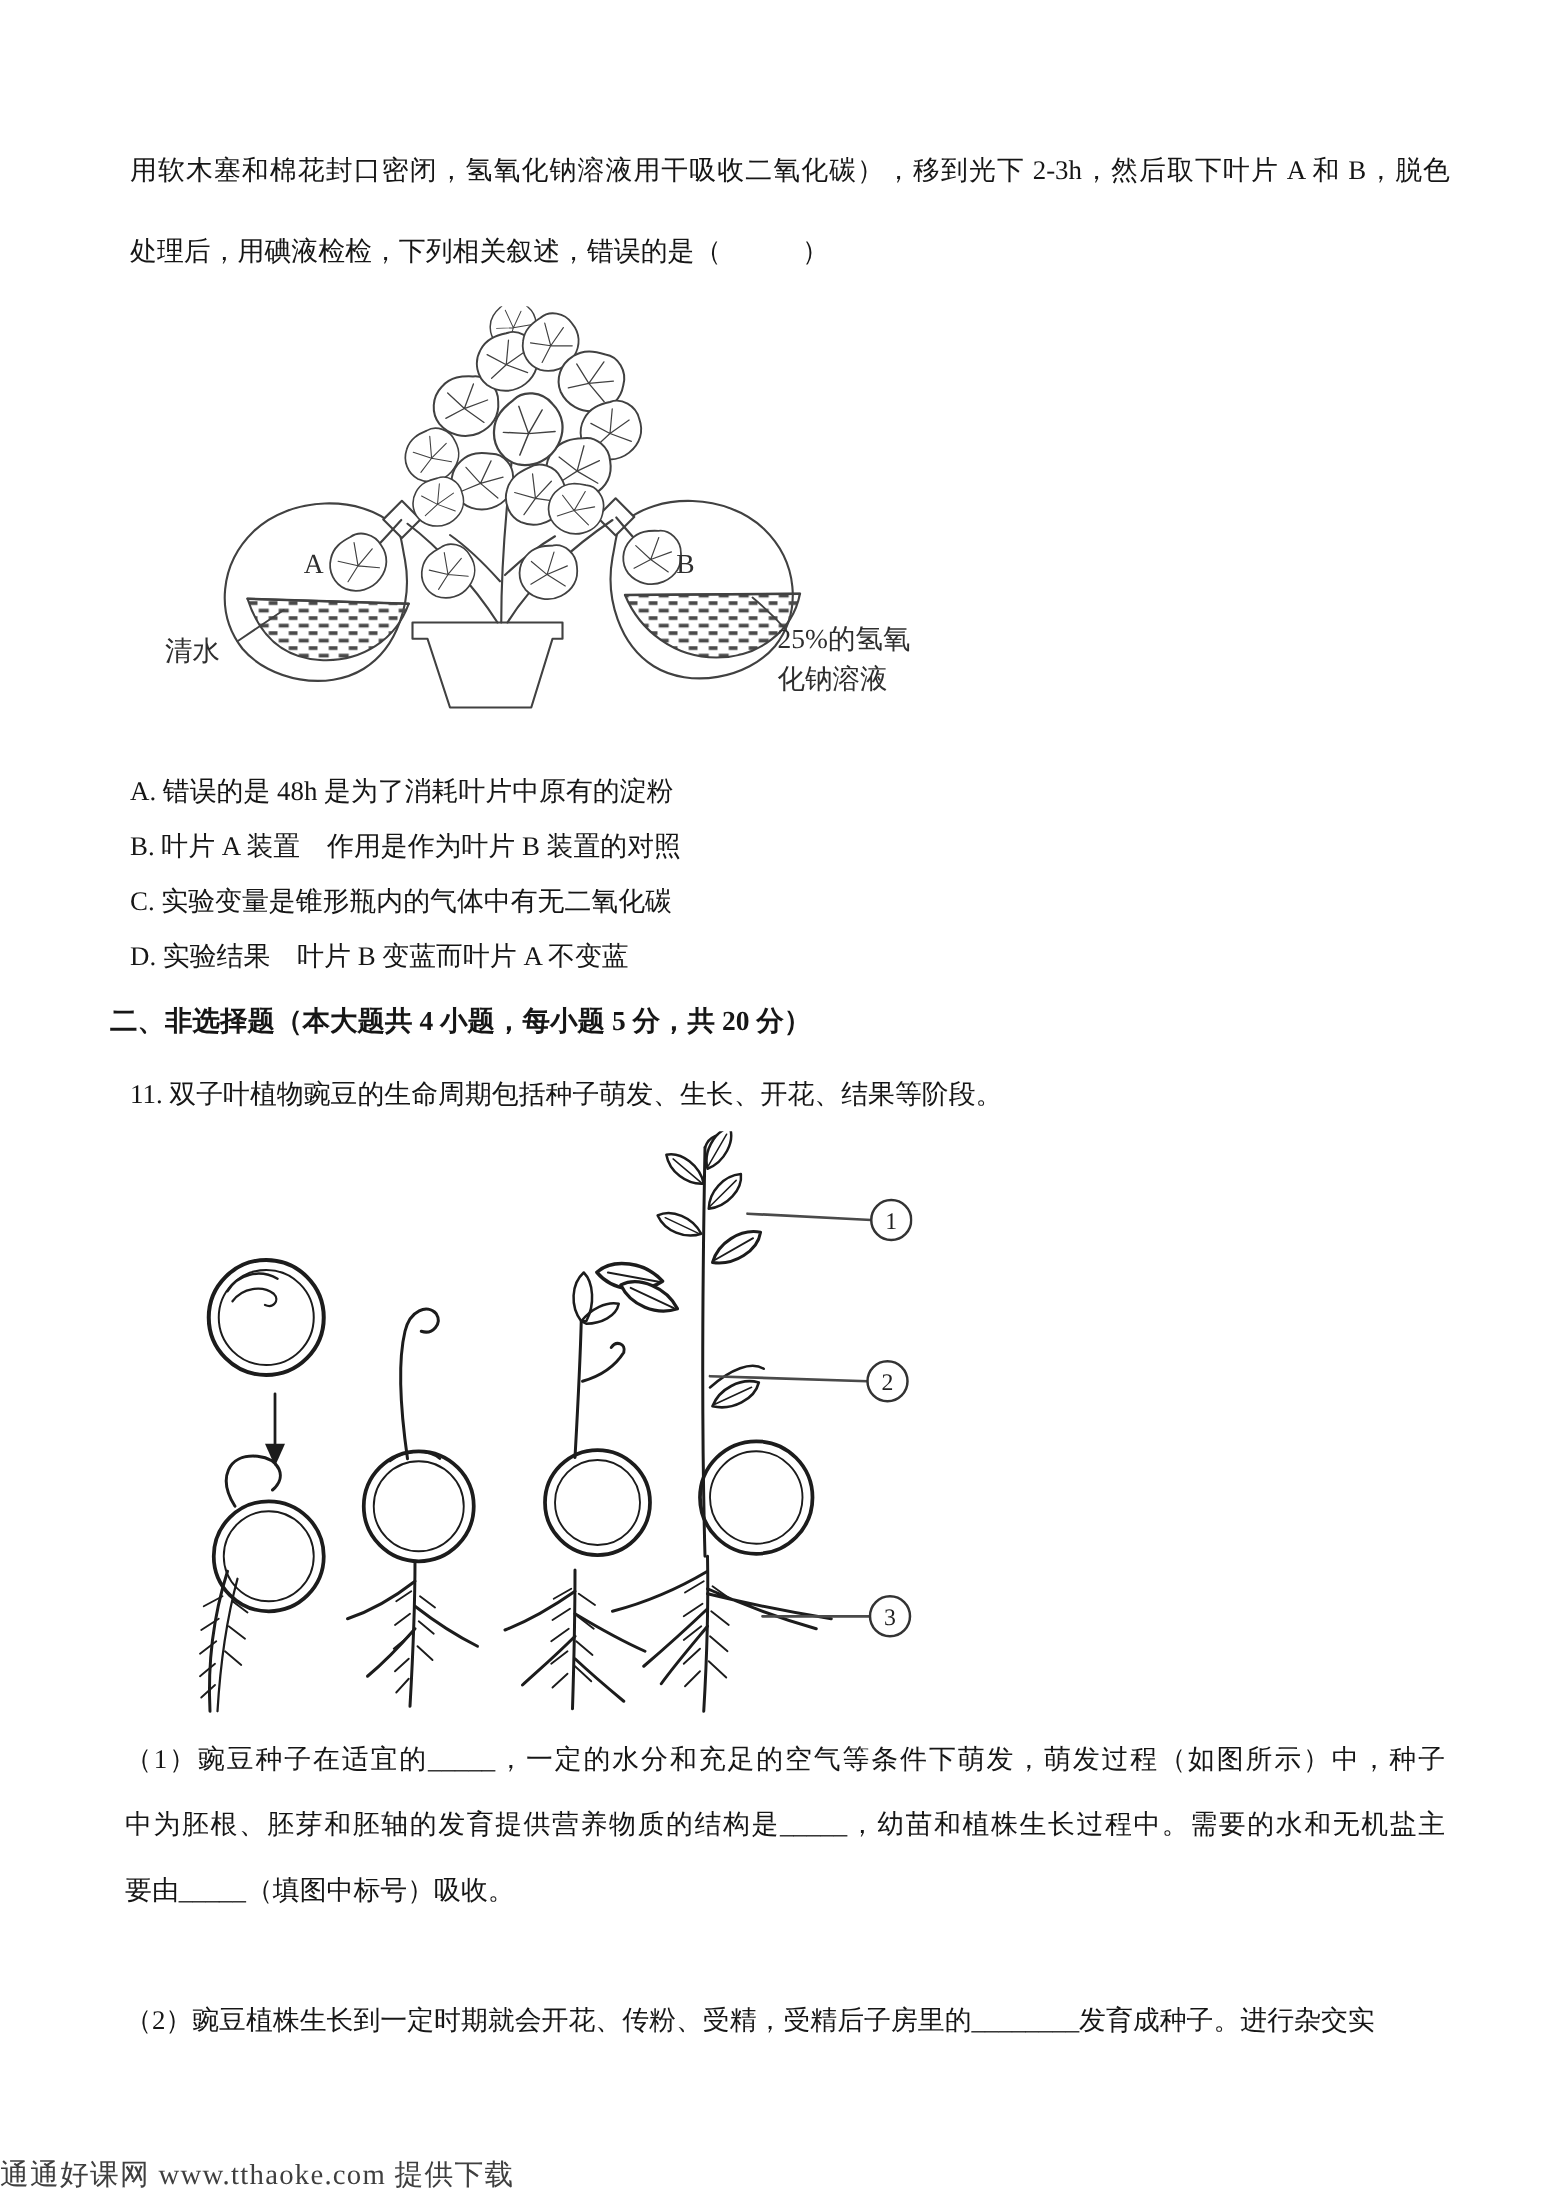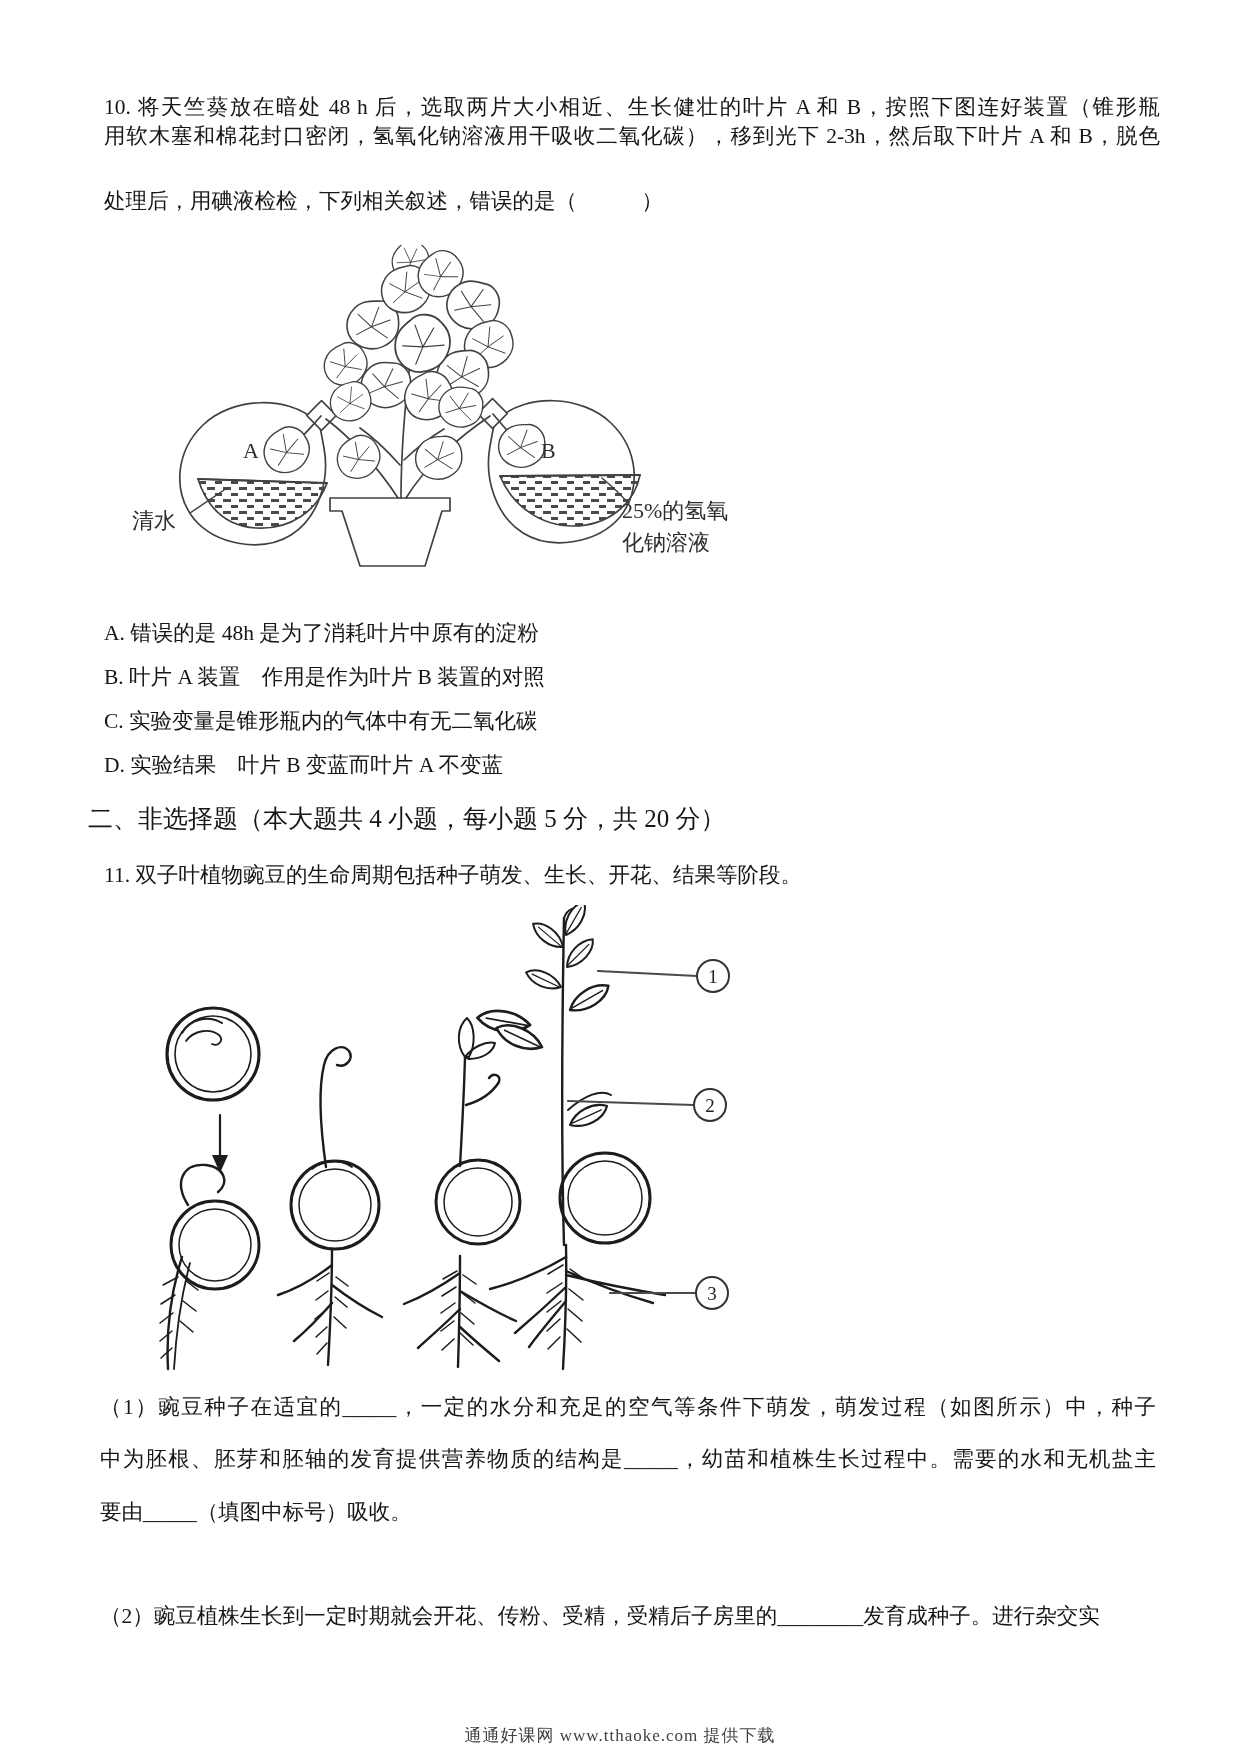--- a/index.html
+++ b/index.html
@@ -1,32 +1,31 @@
 <!DOCTYPE html>
 <html><head>
 <meta charset="utf-8">
 <style>
   html,body{margin:0;padding:0;background:#ffffff;}
   .page{position:relative;width:1240px;height:1754px;background:#fff;overflow:hidden;
         font-family:"Liberation Serif","DejaVu Serif",serif;color:#161616;}
   .tline{position:absolute;font-size:21.5px;line-height:30px;white-space:pre;}
   .just{width:1056px;white-space:normal;text-align:justify;text-align-last:justify;}
-  .sec-header{position:absolute;font-size:25px;font-weight:400;white-space:pre;}
+  .sec-header{position:absolute;font-size:22px;font-weight:700;white-space:pre;}
   .fig{position:absolute;}
   .fig-label{position:absolute;font-size:22px;color:#2e2e2e;white-space:pre;}
-  .footer{position:absolute;left:0;width:100%;text-align:center;font-size:17px;
+  .footer{position:absolute;left:0;width:100%;font-size:23px;
           color:#3f3f3f;letter-spacing:1px;}
   svg{display:block;}
 </style>
 </head>
 <body>
 
 <div class="page">
 
-  <div class="tline just" style="top:92px;left:104px">10. 将天竺葵放在暗处 48 h 后，选取两片大小相近、生长健壮的叶片 A 和 B，按照下图连好装置（锥形瓶</div>
   <div class="tline just" style="top:121px;left:104px">用软木塞和棉花封口密闭，氢氧化钠溶液用干吸收二氧化碳），移到光下 2-3h，然后取下叶片 A 和 B，脱色</div>
   <div class="tline" style="top:186px;left:104px">处理后，用碘液检检，下列相关叙述，错误的是（　　　）</div>
 
   <svg class="fig" style="top:245px;left:110px" width="660" height="332" viewBox="0 0 660 332">
     <defs>
       <pattern id="liq" width="16" height="12" patternUnits="userSpaceOnUse">
         <rect x="1" y="2" width="8" height="3" fill="#4a4a4a"></rect>
         <rect x="9" y="8" width="8" height="3" fill="#4a4a4a"></rect>
       </pattern>
       <g id="gleaf" stroke="#414141" fill="#ffffff" stroke-width="1.7">

